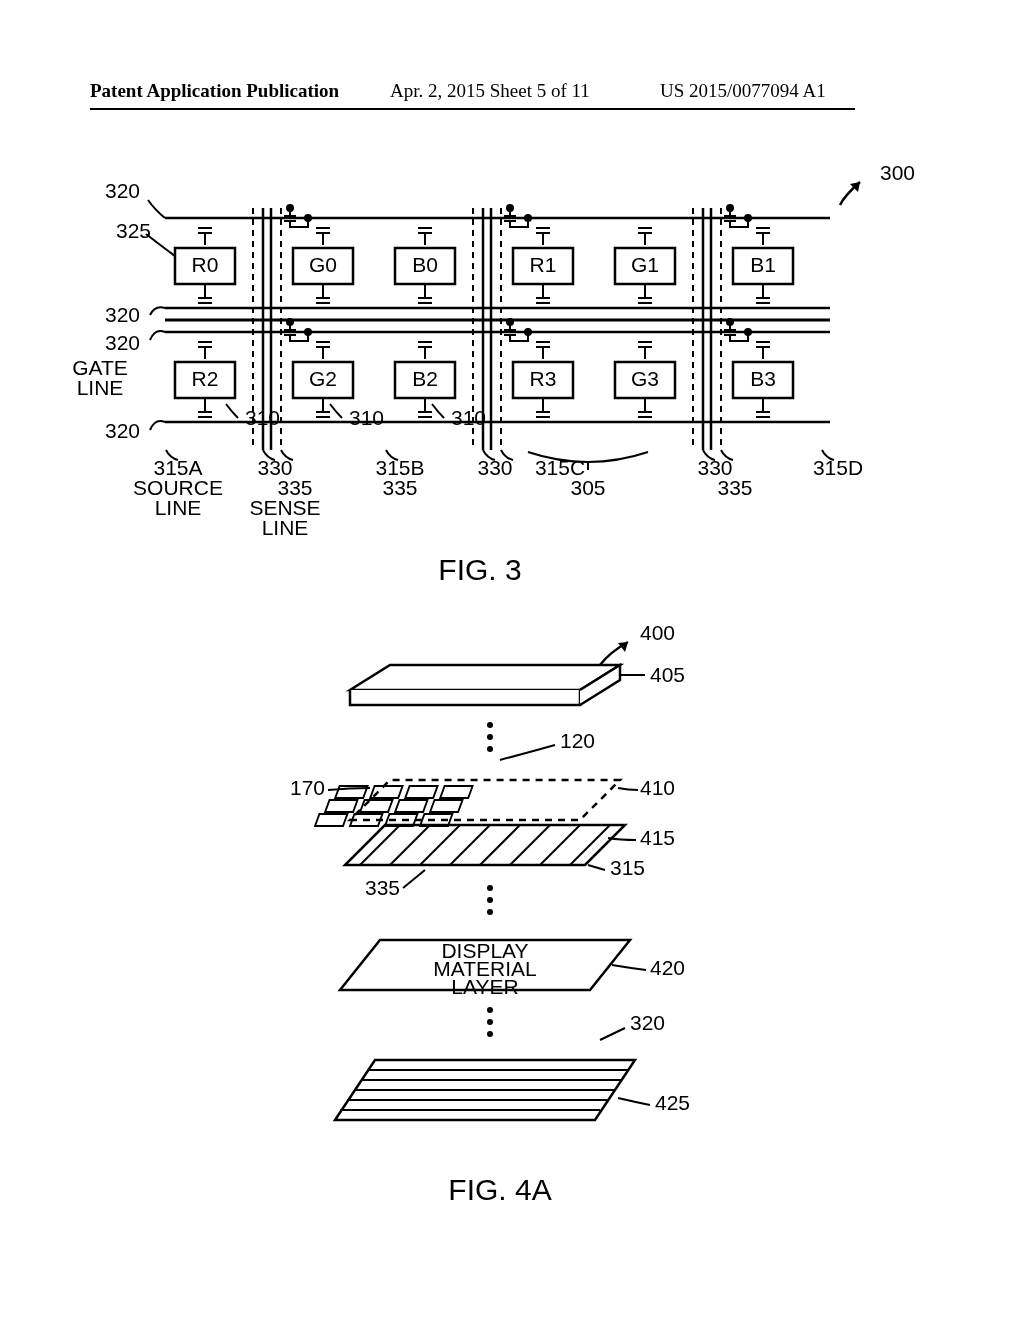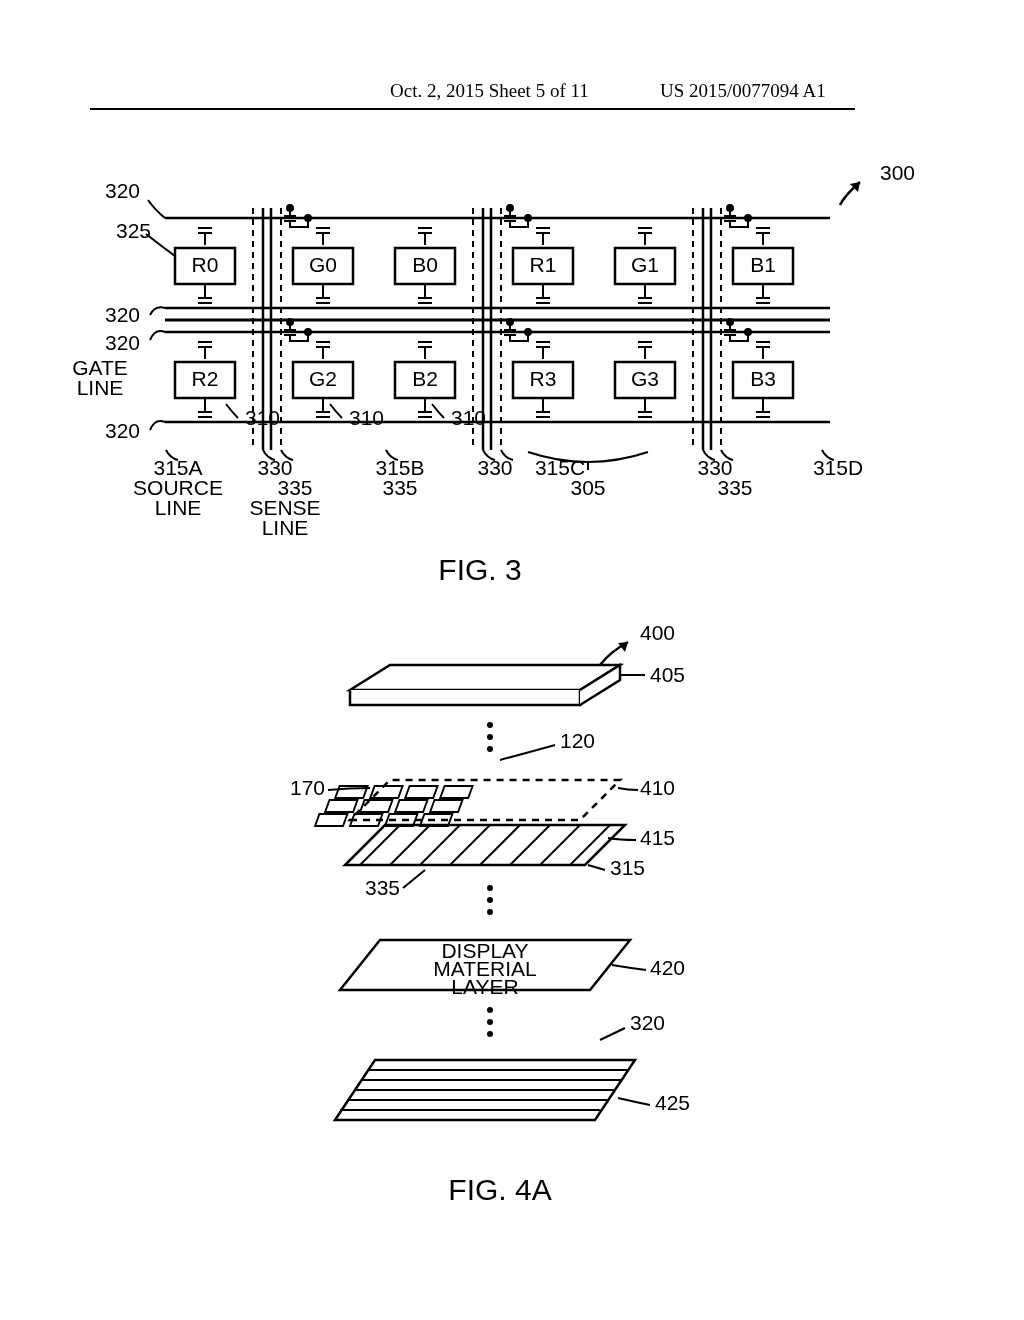--- a/index.html
+++ b/index.html
@@ -64,21 +64,22 @@
     fill: #000;
   }
   .tfig  { font-size: 30px; }
 </style>
 </head>
 <body>
 
 <div class="page">
 
   <div class="header">
-    <span class="center">Oct. 2, 2015  Sheet 5 of 11</span>
+    <span class="left">Patent Application Publication</span>
+    <span class="center">Apr. 2, 2015  Sheet 5 of 11</span>
     <span class="right">US 2015/0077094 A1</span>
   </div>
   <div class="header-line"></div>
 
   <svg class="svg-fig3" viewBox="0 0 880 440">
 
     <text x="820" y="30">300</text>
     <path d="M780 55 Q785 45 800 32" fill="none" stroke="#000" stroke-width="2.5"></path>
     <path d="M800 32 L790 34 798 42 Z" fill="#000"></path>
 

